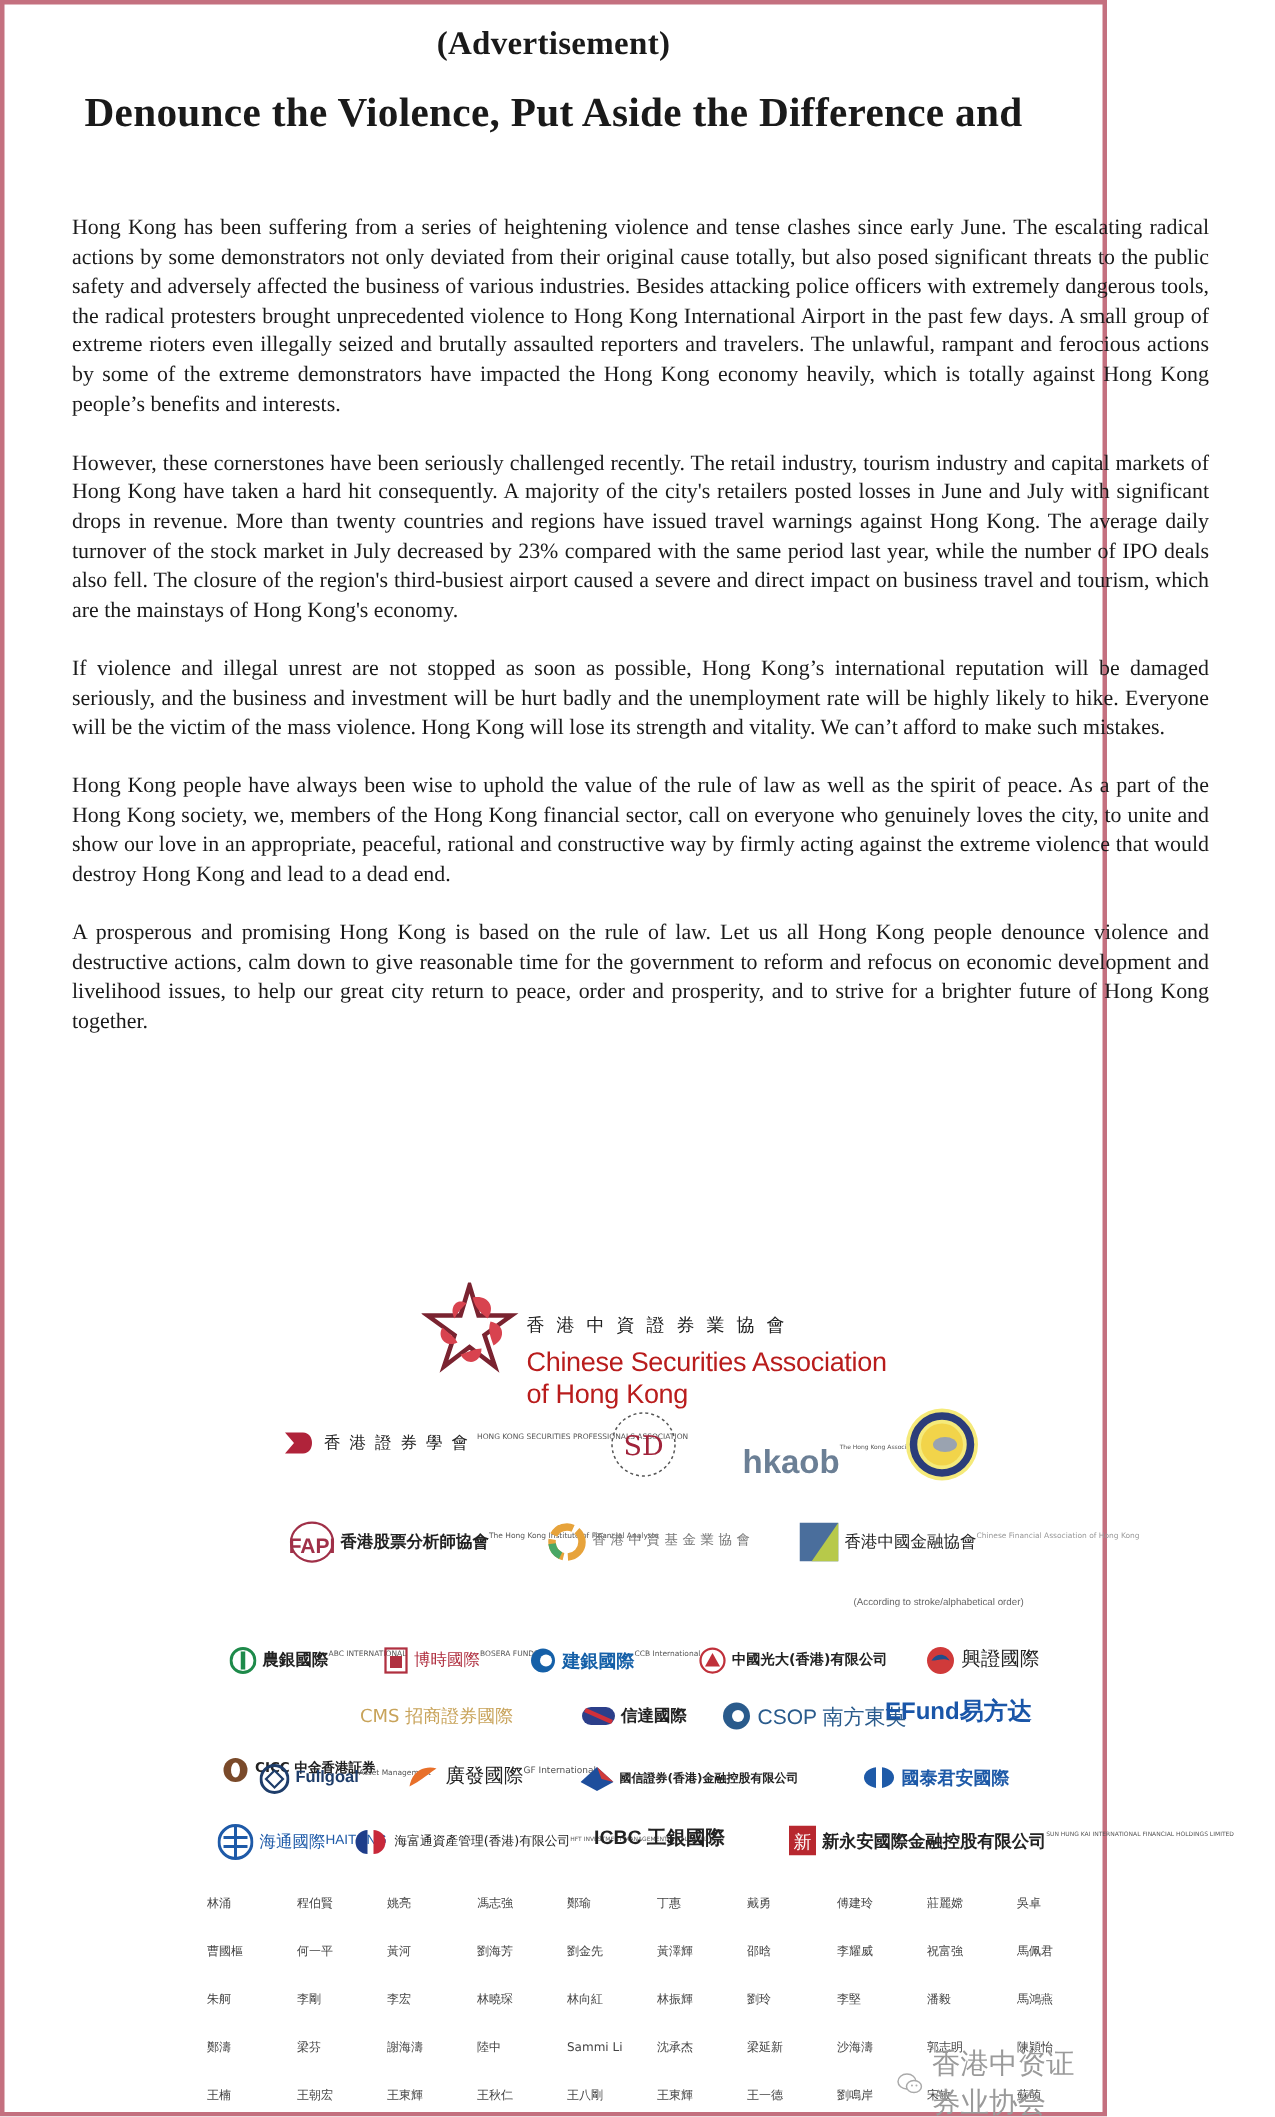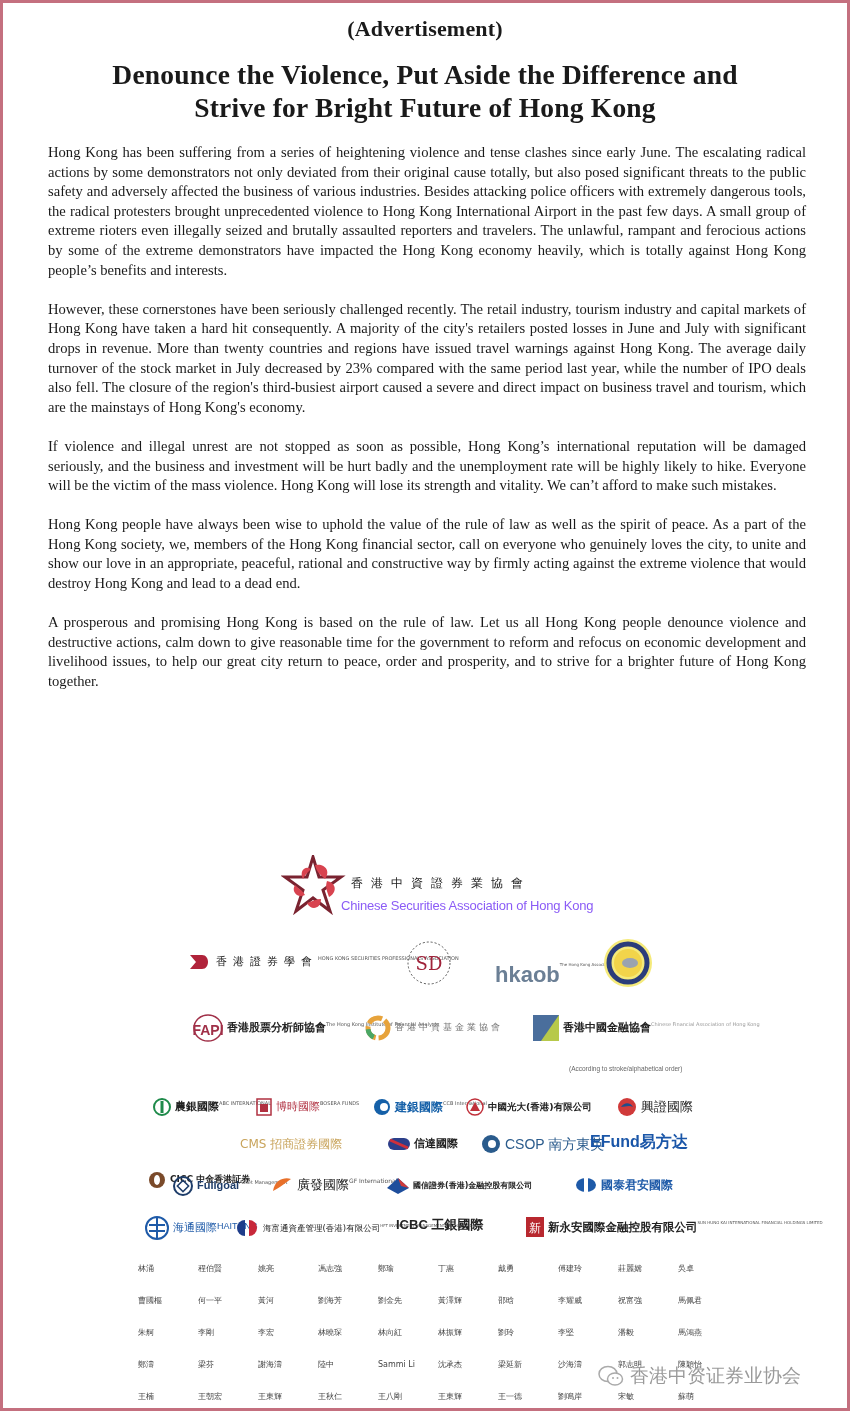--- a/index.html
+++ b/index.html
@@ -1,33 +1,33 @@
 <!DOCTYPE html>
 <html><head>
 <meta charset="utf-8">
 <style>
   html, body { margin: 0; padding: 0; background: #ffffff; }
   body { width: 850px; height: 1411px; overflow: hidden; }
   .page {
-    position: relative; width: 850px; height: 1411px; box-sizing: border-box;
+    position: relative; width: 738px; height: 1411px; box-sizing: border-box;
     border: 3px solid #c4707f; background: #fff;
     font-family: "Liberation Serif", "DejaVu Serif", serif; color: #1a1a1a;
   }
   .ad-label { position: absolute; top: 13px; left: 0; width: 100%; text-align: center;
     font-size: 22px; font-weight: bold; letter-spacing: 0.2px; }
   .headline { position: absolute; top: 55px; left: 0; width: 100%; text-align: center;
     font-size: 27.5px; font-weight: bold; line-height: 33px; letter-spacing: 0.2px; }
   .body { position: absolute; top: 140px; left: 45px; width: 758px; }
   .para { font-size: 14.6px; line-height: 19.6px; text-align: justify; margin: 0 0 19.6px 0; }
   .lead-logo { position: absolute; top: 852px; left: 278px; width: 320px; height: 62px; }
   .lead-logo svg { position: absolute; left: 0; top: 0; }
   .lead-cn { position: absolute; left: 70px; top: 20px; font-family: "DejaVu Sans", sans-serif;
     font-size: 12px; letter-spacing: 8px; color: #222; }
-  .lead-en { position: absolute; left: 60px; top: 43px; font-family: "Liberation Sans", sans-serif;
-    font-size: 13px; color: #8b5cf6; letter-spacing: -0.2px; }
+  .lead-en { position: absolute; left: 70px; top: 43px; font-family: "Liberation Sans", sans-serif;
+    font-size: 18px; color: #b91c1c; letter-spacing: -0.2px; }
   .logo { position: absolute; display: flex; align-items: center; gap: 4px;
     font-family: "DejaVu Sans", sans-serif; color: #222; }
   .logo .mark { flex: none; display: inline-block; }
   .logo .txt { display: flex; flex-direction: row; line-height: 1.05; }
   .logo .cn { font-size: 11px; font-weight: bold; white-space: nowrap; }
   .logo .en { font-size: 5px; color: #555; white-space: nowrap; }
   .note { position: absolute; top: 1062px; left: 566px; font-family: "Liberation Sans", sans-serif;
     font-size: 6.5px; color: #666; }
   .names { position: absolute; top: 1258px; left: 135px; width: 600px;
     display: grid; grid-template-columns: repeat(10, 60px); row-gap: 16px;
@@ -38,21 +38,20 @@
 </style>
 </head>
 <body>
 
 <div class="page">
 
   <div class="ad-label">(Advertisement)</div>
 
   <div class="headline">
     <div>Denounce the Violence, Put Aside the Difference and</div>
-    <div>Strive for Bright Future of Hong Kong</div>
   </div>
 
   <div class="body">
     <p class="para">Hong Kong has been suffering from a series of heightening violence and tense clashes since early June. The escalating radical actions by some demonstrators not only deviated from their original cause totally, but also posed significant threats to the public safety and adversely affected the business of various industries. Besides attacking police officers with extremely dangerous tools, the radical protesters brought unprecedented violence to Hong Kong International Airport in the past few days. A small group of extreme rioters even illegally seized and brutally assaulted reporters and travelers. The unlawful, rampant and ferocious actions by some of the extreme demonstrators have impacted the Hong Kong economy heavily, which is totally against Hong Kong people’s benefits and interests.</p>
     <p class="para">However, these cornerstones have been seriously challenged recently. The retail industry, tourism industry and capital markets of Hong Kong have taken a hard hit consequently. A majority of the city's retailers posted losses in June and July with significant drops in revenue. More than twenty countries and regions have issued travel warnings against Hong Kong. The average daily turnover of the stock market in July decreased by 23% compared with the same period last year, while the number of IPO deals also fell. The closure of the region's third-busiest airport caused a severe and direct impact on business travel and tourism, which are the mainstays of Hong Kong's economy.</p>
     <p class="para">If violence and illegal unrest are not stopped as soon as possible, Hong Kong’s international reputation will be damaged seriously, and the business and investment will be hurt badly and the unemployment rate will be highly likely to hike. Everyone will be the victim of the mass violence. Hong Kong will lose its strength and vitality. We can’t afford to make such mistakes.</p>
     <p class="para">Hong Kong people have always been wise to uphold the value of the rule of law as well as the spirit of peace. As a part of the Hong Kong society, we, members of the Hong Kong financial sector, call on everyone who genuinely loves the city, to unite and show our love in an appropriate, peaceful, rational and constructive way by firmly acting against the extreme violence that would destroy Hong Kong and lead to a dead end.</p>
     <p class="para">A prosperous and promising Hong Kong is based on the rule of law. Let us all Hong Kong people denounce violence and destructive actions, calm down to give reasonable time for the government to reform and refocus on economic development and  livelihood issues, to help our great city return to peace, order and prosperity, and to strive for a brighter future of Hong Kong together.</p>
   </div>
 
@@ -117,21 +116,21 @@
     <div class="txt">
       <span class="cn" style="font-weight:normal;color:#777;letter-spacing:3px;font-size:9px;">香港中資基金業協會</span>
     </div>
   </div>
   <div class="logo" style="top:1012px;left:530px;">
     <svg class="mark" width="26" height="26" viewBox="0 0 26 26">
       <rect x="0" y="0" width="26" height="26" fill="#4a6e9c"></rect>
       <polygon points="26,0 26,26 8,26" fill="#b7c94a"></polygon>
     </svg>
     <div class="txt">
-      <span class="cn" style="font-weight:bold;text-align:center;">香港中國金融協會</span>
+      <span class="cn" style="font-weight:normal;text-align:center;">香港中國金融協會</span>
       <span class="en" style="color:#999;">Chinese Financial Association of Hong Kong</span>
     </div>
   </div>
 
   <div class="note">(According to stroke/alphabetical order)</div>
 
   <div class="logo" style="top:1095px;left:150px;">
     <svg class="mark" width="18" height="18" viewBox="0 0 18 18">
         <circle cx="9" cy="9" r="8" fill="none" stroke="#1e8a4a" stroke-width="2"></circle>
         <rect x="7.5" y="3" width="3" height="12" fill="#1e8a4a"></rect>
@@ -144,21 +143,21 @@
   <div class="logo" style="top:1095px;left:253px;">
     <svg class="mark" width="16" height="18" viewBox="0 0 16 18">
         <rect x="1" y="1" width="14" height="16" fill="none" stroke="#b03040" stroke-width="1.5"></rect>
         <rect x="4" y="6" width="8" height="8" fill="#b03040"></rect>
       </svg>
     <div class="txt">
         <span class="cn" style="font-weight:normal;color:#b03040;">博時國際</span>
         <span class="en">BOSERA FUNDS</span>
       </div>
   </div>
-  <div class="logo" style="top:1095px;left:370px;">
+  <div class="logo" style="top:1095px;left:350px;">
     <svg class="mark" width="18" height="18" viewBox="0 0 18 18">
         <circle cx="9" cy="9" r="8" fill="#1560a8"></circle>
         <circle cx="11" cy="9" r="4" fill="#fff"></circle>
       </svg>
     <div class="txt">
         <span class="cn" style="color:#1560a8;font-size:12px;">建銀國際</span>
         <span class="en">CCB International</span>
       </div>
   </div>
   <div class="logo" style="top:1095px;left:463px;">

